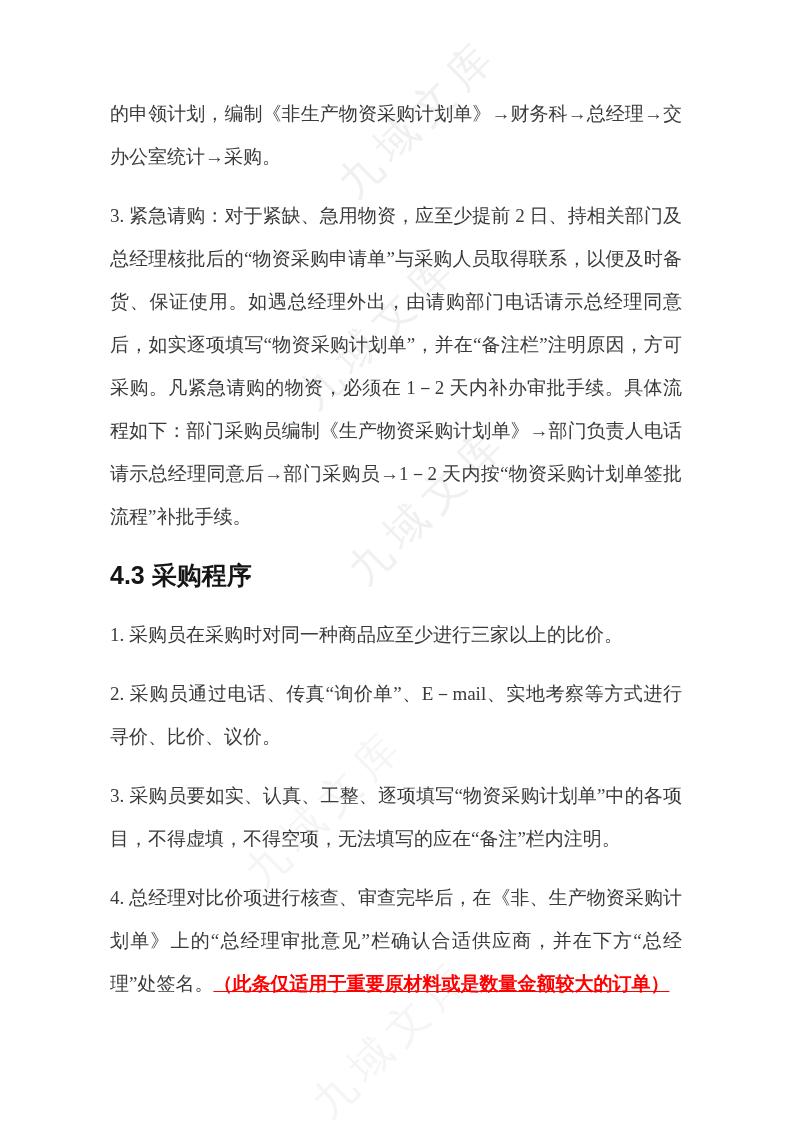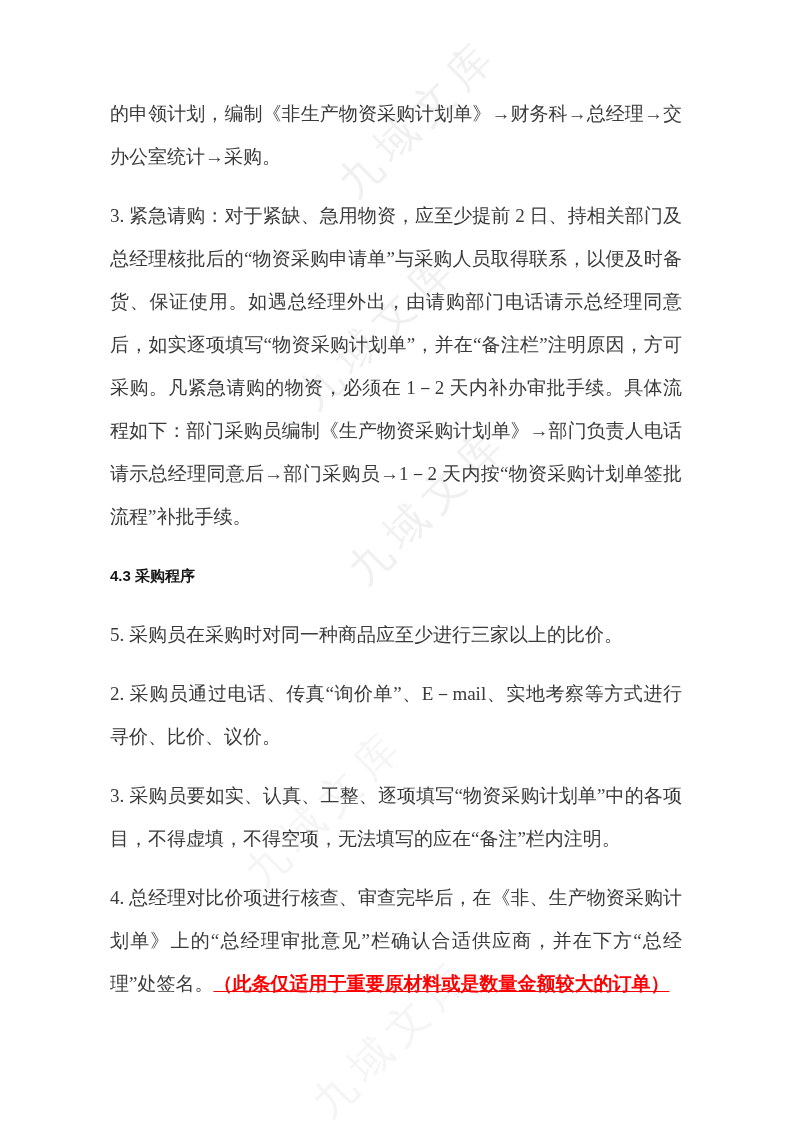--- a/index.html
+++ b/index.html
@@ -48,21 +48,21 @@
     text-align: justify;
     text-justify: inter-ideograph;
   }
   .content p {
     margin: 0 0 16px 0;
   }
   .section-heading {
     font-family: "Liberation Sans", sans-serif;
     font-weight: bold;
     color: #151515;
-    font-size: 15px;
+    font-size: 25px;
     line-height: 43px;
     margin: 0 0 16px 0;
     text-align: left;
   }
   .red-note {
     color: #ff0000;
     font-weight: bold;
     text-decoration: underline;
   }
 </style>
@@ -78,21 +78,21 @@
   <span class="watermark wm5">九域文库</span>
 
   <div class="content">
 
     <p>的申领计划，编制《非生产物资采购计划单》→财务科→总经理→交办公室统计→采购。</p>
 
     <p>3. 紧急请购：对于紧缺、急用物资，应至少提前 2 日、持相关部门及总经理核批后的“物资采购申请单”与采购人员取得联系，以便及时备货、保证使用。如遇总经理外出，由请购部门电话请示总经理同意后，如实逐项填写“物资采购计划单”，并在“备注栏”注明原因，方可采购。凡紧急请购的物资，必须在 1－2 天内补办审批手续。具体流程如下：部门采购员编制《生产物资采购计划单》→部门负责人电话请示总经理同意后→部门采购员→1－2 天内按“物资采购计划单签批流程”补批手续。</p>
 
     <h2 class="section-heading">4.3 采购程序</h2>
 
-    <p>5. 采购员在采购时对同一种商品应至少进行三家以上的比价。</p>
+    <p>1. 采购员在采购时对同一种商品应至少进行三家以上的比价。</p>
 
     <p>2. 采购员通过电话、传真“询价单”、E－mail、实地考察等方式进行寻价、比价、议价。</p>
 
     <p>3. 采购员要如实、认真、工整、逐项填写“物资采购计划单”中的各项目，不得虚填，不得空项，无法填写的应在“备注”栏内注明。</p>
 
     <p><span>4. 总经理对比价项进行核查、审查完毕后，在《非、生产物资采购计划单》上的“总经理审批意见”栏确认合适供应商，并在下方“总经理”处签名。</span><span class="red-note">（此条仅适用于重要原材料或是数量金额较大的订单）</span></p>
 
   </div>
 </div>
 

